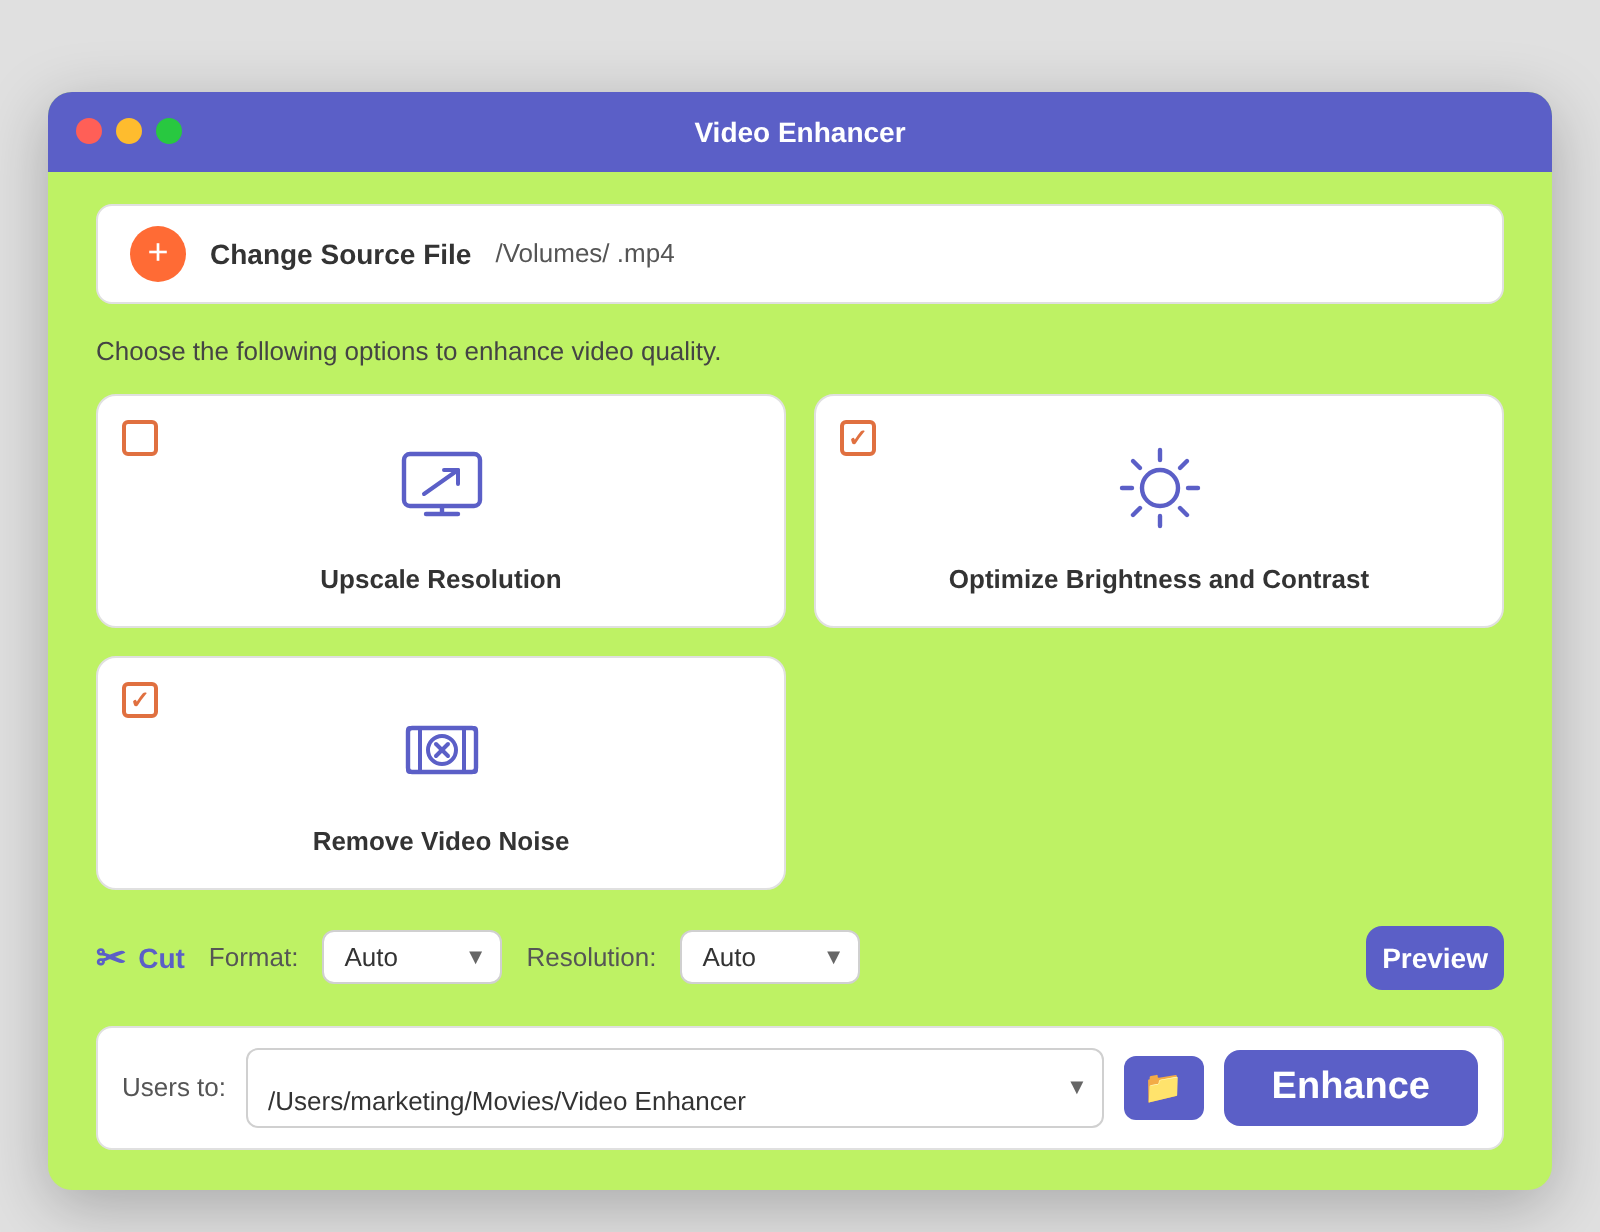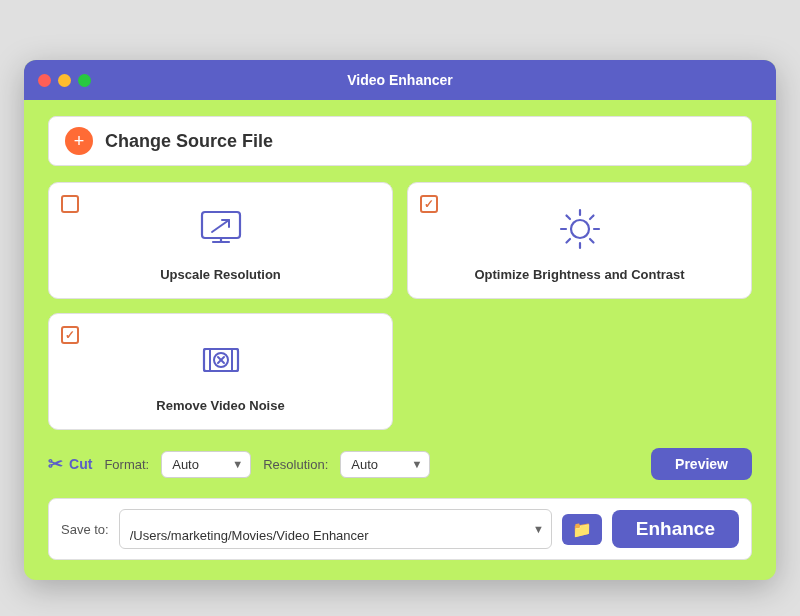--- a/index.html
+++ b/index.html
@@ -64,21 +64,21 @@
       background: #ff6b35;
       border-radius: 50%;
       display: flex; align-items: center; justify-content: center;
       color: #fff;
       font-size: 18px;
       font-weight: 400;
       flex-shrink: 0;
       cursor: pointer;
     }
     .source-label {
-      font-size: 18px;
+      font-size: 14px;
       font-weight: 600;
       color: #333;
       white-space: nowrap;
     }
     .source-path {
       font-size: 13px;
       color: #555;
       flex: 1;
     }
     .source-meta {
@@ -192,21 +192,21 @@
       pointer-events: none;
       color: #666;
       font-size: 11px;
     }
     .spacer { flex: 1; }
     .preview-btn {
       background: #5b5fc7;
       color: #fff;
       border: none;
       border-radius: 8px;
-      padding: 8px 24px;
+      padding: 8px 8px;
       font-size: 14px;
       font-weight: 600;
       cursor: pointer;
     }
     .bottom-bar {
       display: flex;
       align-items: center;
       gap: 10px;
       background: #fff;
       border: 1px solid #e0e0e0;
@@ -276,22 +276,24 @@
       <div class="tb-btn tb-max"></div>
     </div>
     <span class="titlebar-title">Video Enhancer</span>
   </div>
 
   <div class="content">
 
     <div class="source-bar">
       <div class="plus-btn">+</div>
       <span class="source-label">Change Source File</span>
-    </div>
-
+      <span class="source-path">/Volumes/         .mp4</span>
+    </div>
+
+    <p class="hint-text">Choose the following options to enhance video quality.</p>
 
     <div class="options-grid">
 
       <div class="option-card">
         <div class="checkbox unchecked">
         </div>
         <div class="option-icon">
           <svg viewBox="0 0 50 50" fill="none" xmlns="http://www.w3.org/2000/svg">
             <rect x="6" y="8" width="38" height="26" rx="3" stroke="#5b5fc7" stroke-width="2.2"></rect>
             <line x1="17" y1="38" x2="33" y2="38" stroke="#5b5fc7" stroke-width="2.2" stroke-linecap="round"></line>
@@ -372,21 +374,21 @@
           <option>4K</option>
         </select>
         <span class="select-arrow">▼</span>
       </div>
 
       <div class="spacer"></div>
       <button class="preview-btn">Preview</button>
     </div>
 
     <div class="bottom-bar">
-      <span class="save-label">Save to:</span>
+      <span class="save-label">Users to:</span>
       <div class="save-path-wrapper">
         <input class="save-path-input" type="text" value="/Users/marketing/Movies/Video Enhancer" style="">
         <span class="save-dropdown-arrow">▼</span>
       </div>
       <button class="folder-btn">
         <span>📁</span>
       </button>
       <button class="enhance-btn">Enhance</button>
     </div>
 

